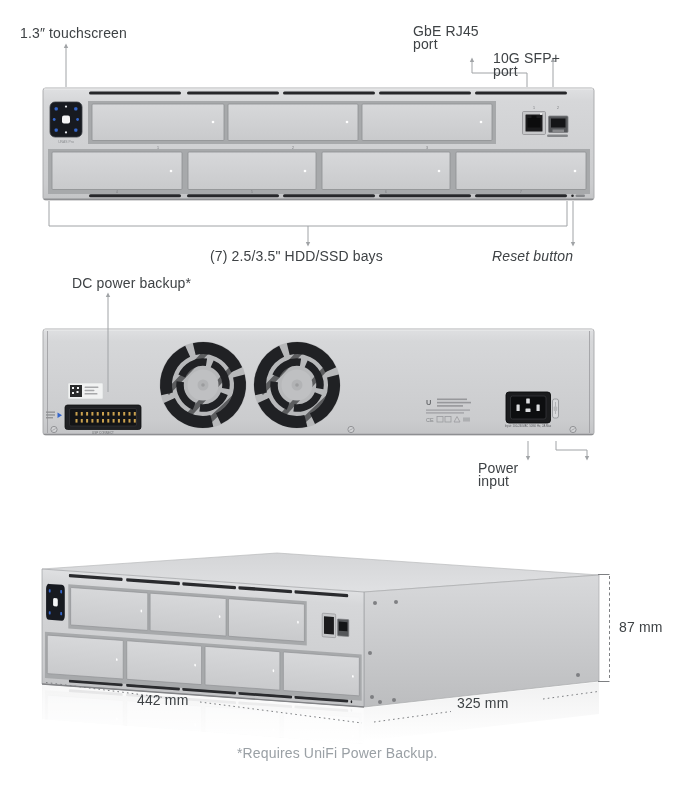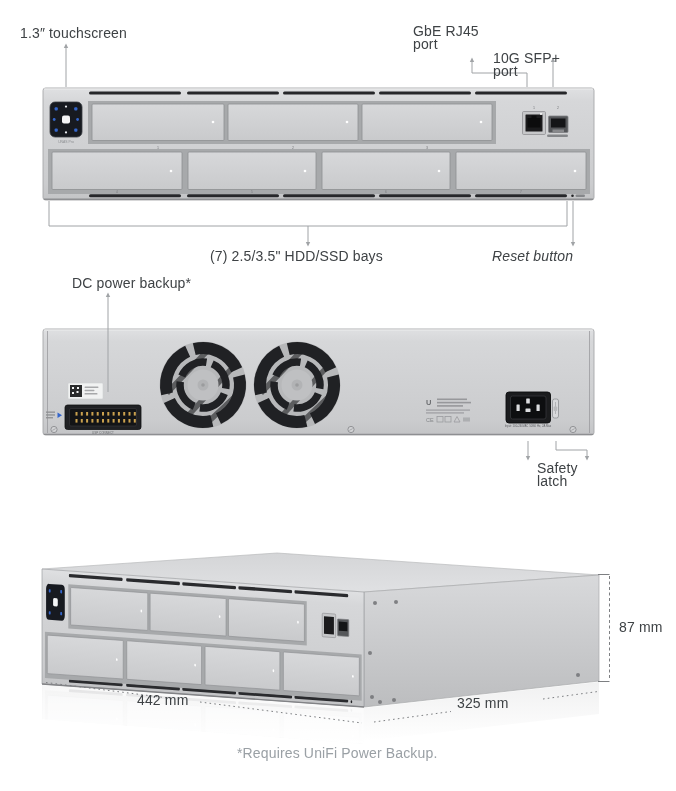--- a/index.html
+++ b/index.html
@@ -371,26 +371,26 @@
   <div>10G SFP+</div>
   <div>port</div>
 </div>
 
 <div class="lbl center" style="left:210px;top:250px;width:200px;">(7) 2.5/3.5" HDD/SSD bays</div>
 
 <div class="lbl center" style="left:492px;top:250px;width:150px;font-style:italic;">Reset button</div>
 
 <div class="lbl" style="left:72px;top:277px;">DC power backup*</div>
 
-
-<div class="lbl center" style="left:537px;top:462px;width:100px;">
-  <div>Safety</div>
-  <div>latch</div>
+<div class="lbl center" style="left:478px;top:462px;width:100px;">
+  <div>Power</div>
+  <div>input</div>
 </div>
 
+
 <div class="lbl center" style="left:137px;top:694px;width:80px;">442 mm</div>
 
 <div class="lbl center" style="left:457px;top:697px;width:80px;">325 mm</div>
 
 <div class="lbl" style="left:619px;top:621px;text-align:center;">87 mm</div>
 
 <div class="lbl muted" style="left:237px;top:747px;">*Requires UniFi Power Backup.</div>
 
 </div>
 

